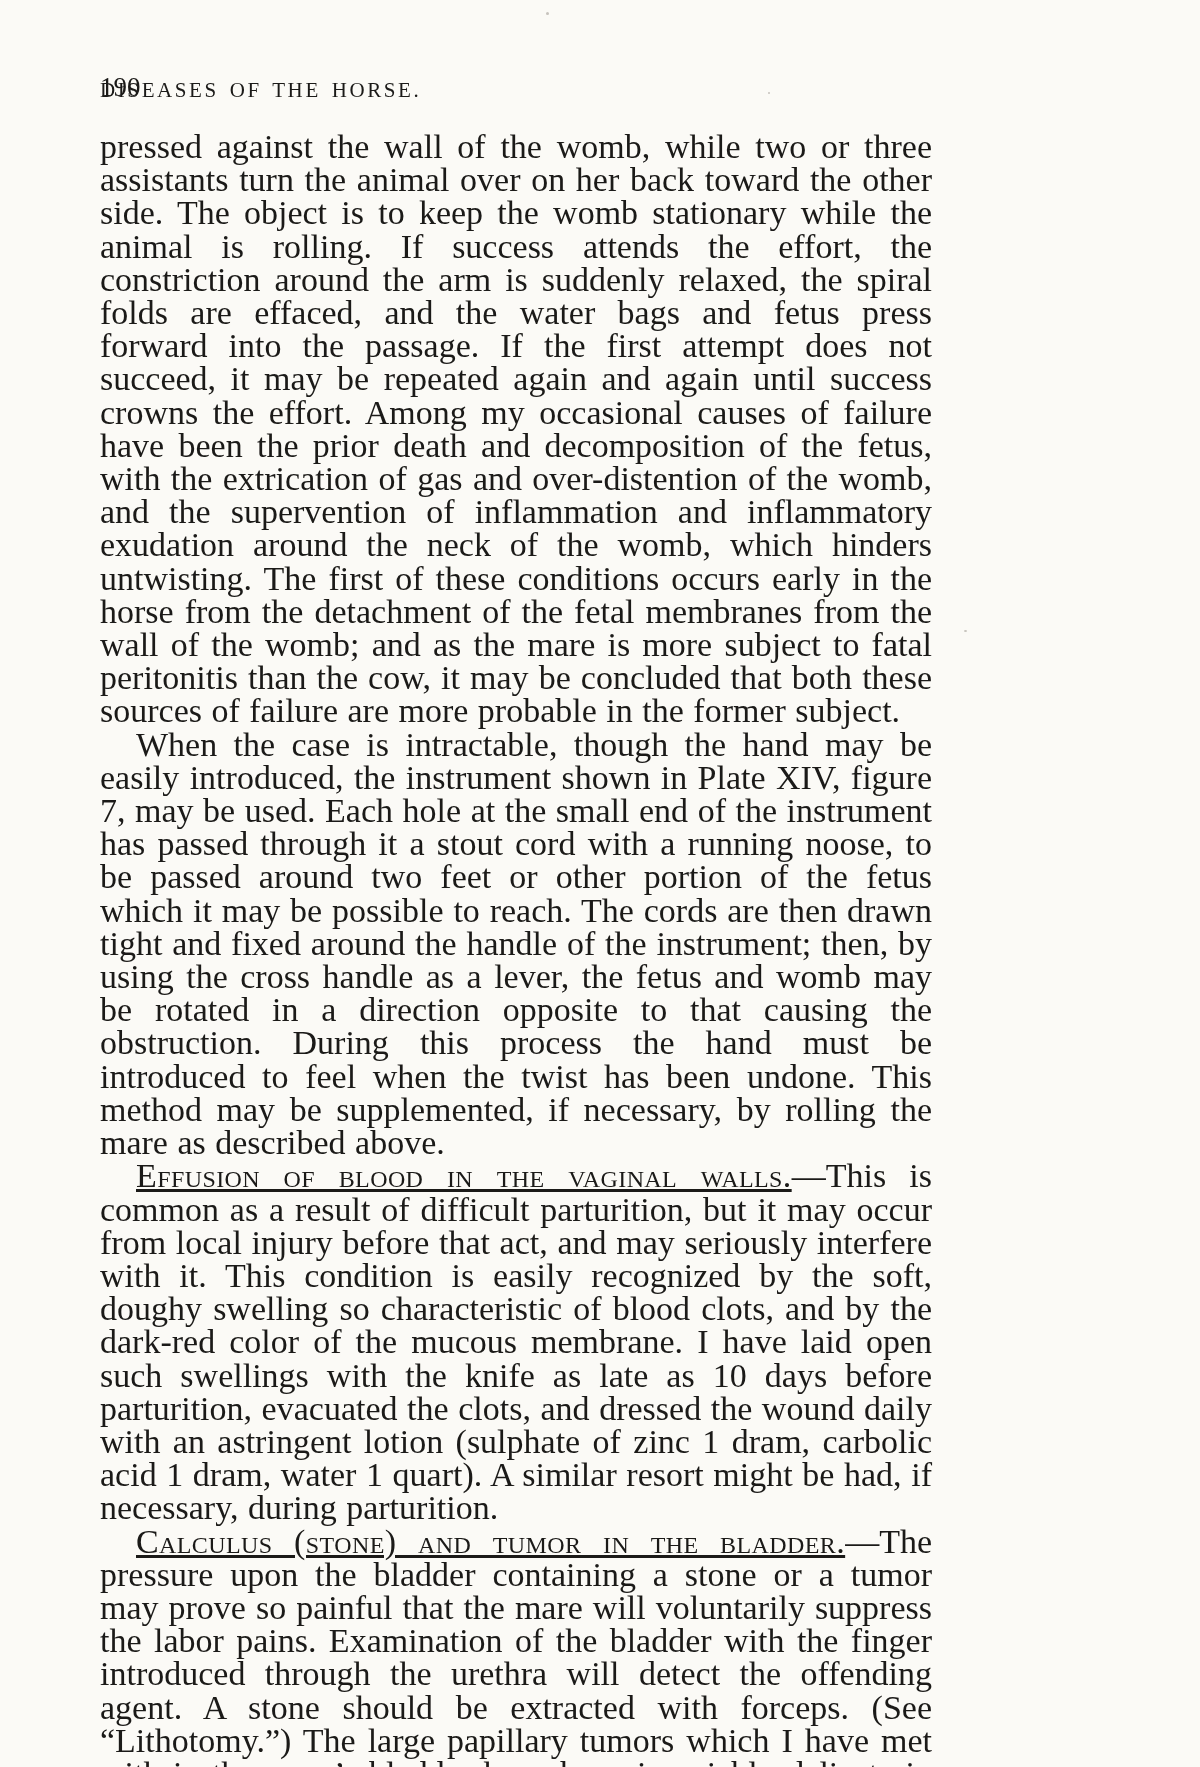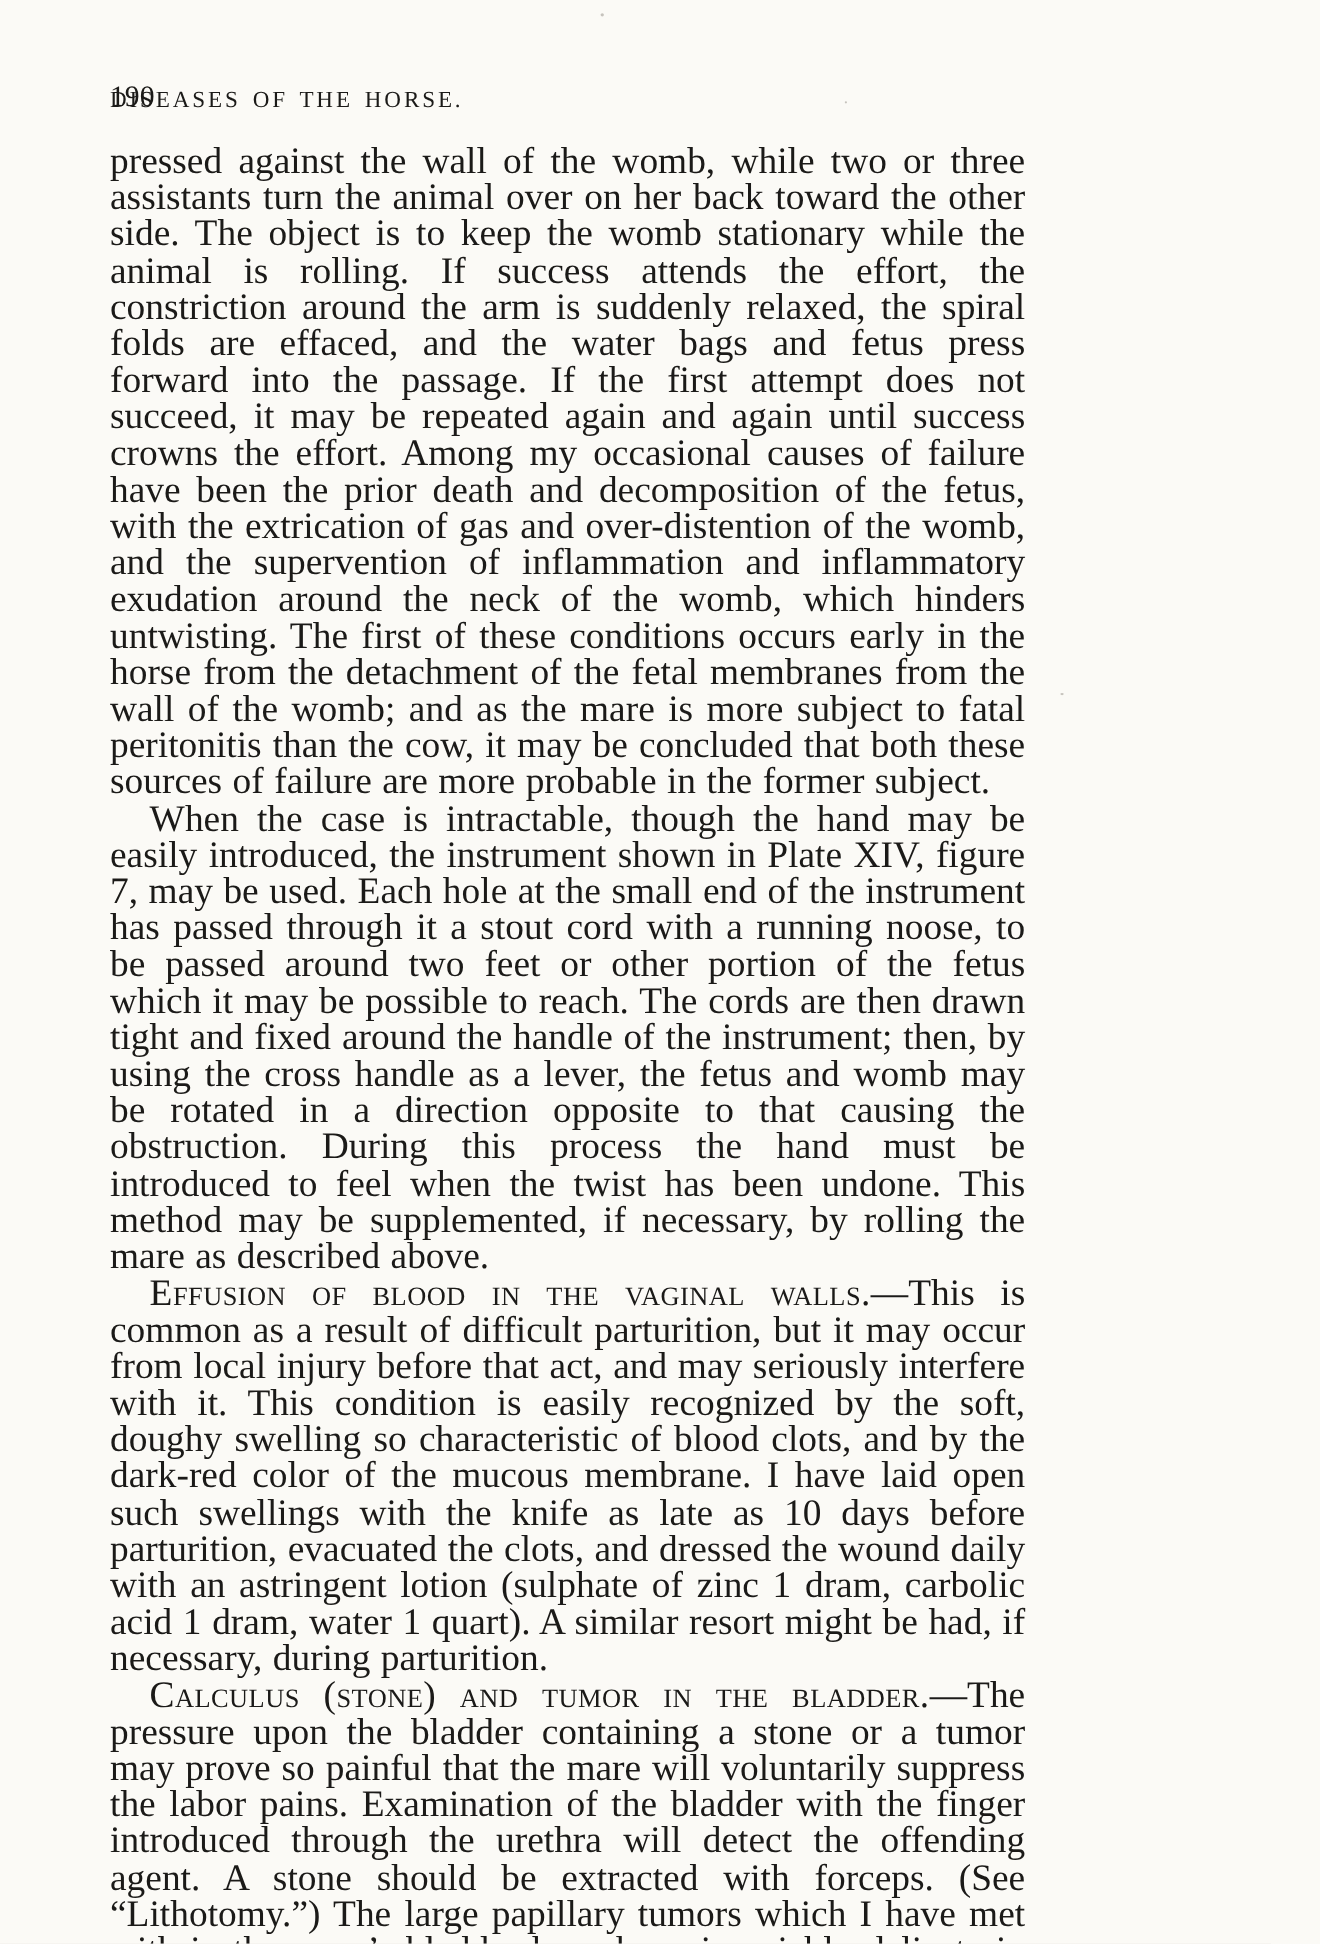--- a/index.html
+++ b/index.html
@@ -50,20 +50,21 @@
     line-height: 33.2px;
     text-align: justify;
     word-spacing: 1px;
   }
   p.indent {
     text-indent: 36px;
   }
   .heading {
     font-variant: small-caps;
     letter-spacing: 0.4px;
+    text-decoration: underline;
   }
   
   .speck {
     position: absolute;
     background: #9a968e;
     border-radius: 50%;
     opacity: 0.55;
   }
   .speck-1 { left: 546px; top: 12px; width: 3px; height: 3px; }
   .speck-2 { left: 964px; top: 630px; width: 3px; height: 2px; }

